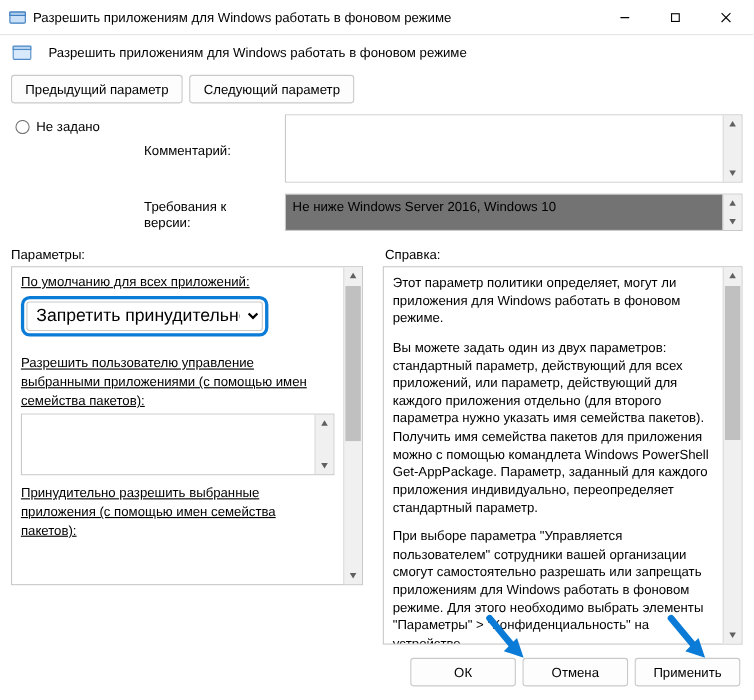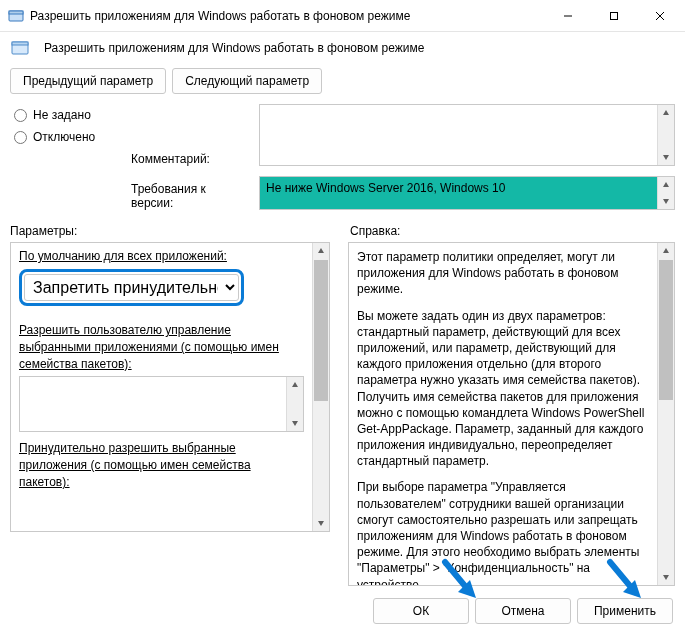--- a/index.html
+++ b/index.html
@@ -57,21 +57,21 @@
   }
   .radio input { width: 13px; height: 13px; }
   .radio.hl {
     border: 3px solid #0a7bd6;
     border-radius: 8px;
     padding: 4px 8px 4px 4px;
     margin: -4px;
   }
 
   .meta-col { flex: 1; display: flex; flex-direction: column; gap: 10px; }
-  .meta-row { display: flex; gap: 8px; align-items: flex-end; }
+  .meta-row { display: flex; gap: 8px; align-items: center; }
   .meta-lbl { width: 120px; padding-top: 4px; }
   .comment-wrap {
     flex: 1; display: flex;
     border: 1px solid #c9c9c9;
   }
   .comment-box {
     flex: 1; height: 60px; border: none; resize: none;
     font-family: inherit; font-size: 12px; padding: 4px;
     background: #fff;
   }
@@ -80,21 +80,21 @@
     display: flex; flex-direction: column; justify-content: space-between;
     border-left: 1px solid #dcdcdc;
   }
   .vscroll .arr { height: 16px; display:flex; align-items:center; justify-content:center; }
   .vscroll .arr svg { width:8px; height:8px; fill:#606060; }
 
   .req-box {
     flex: 1; display: flex;
     border: 1px solid #c9c9c9;
   }
-  .req-txt { flex:1; padding: 4px 6px; background:#14b8a6; }
+  .req-txt { flex:1; padding: 4px 6px; background:#737373; }
 
   .labels-row {
     display: flex; padding: 14px 10px 4px;
   }
   .labels-row .l-left { width: 330px; }
   .labels-row .l-right { flex:1; padding-left: 10px;}
 
   .panels {
     display: flex; padding: 0 10px; gap: 18px;
   }
@@ -195,24 +195,20 @@
   <button class="btn">Предыдущий параметр</button>
   <button class="btn">Следующий параметр</button>
 </div>
 
 <div class="top-area">
   <div class="radios">
     <label class="radio">
       <input type="radio" name="st" style="">
       <span>Не задано</span>
     </label>
-    <label class="radio">
-      <input type="radio" name="st" style="">
-      <span>Отключено</span>
-    </label>
   </div>
 
   <div class="meta-col">
     <div class="meta-row">
       <div class="meta-lbl">Комментарий:</div>
       <div class="comment-wrap">
         <textarea class="comment-box" style=""></textarea>
         <div class="vscroll">
           <div class="arr">
               <svg viewBox="0 0 8 8">

